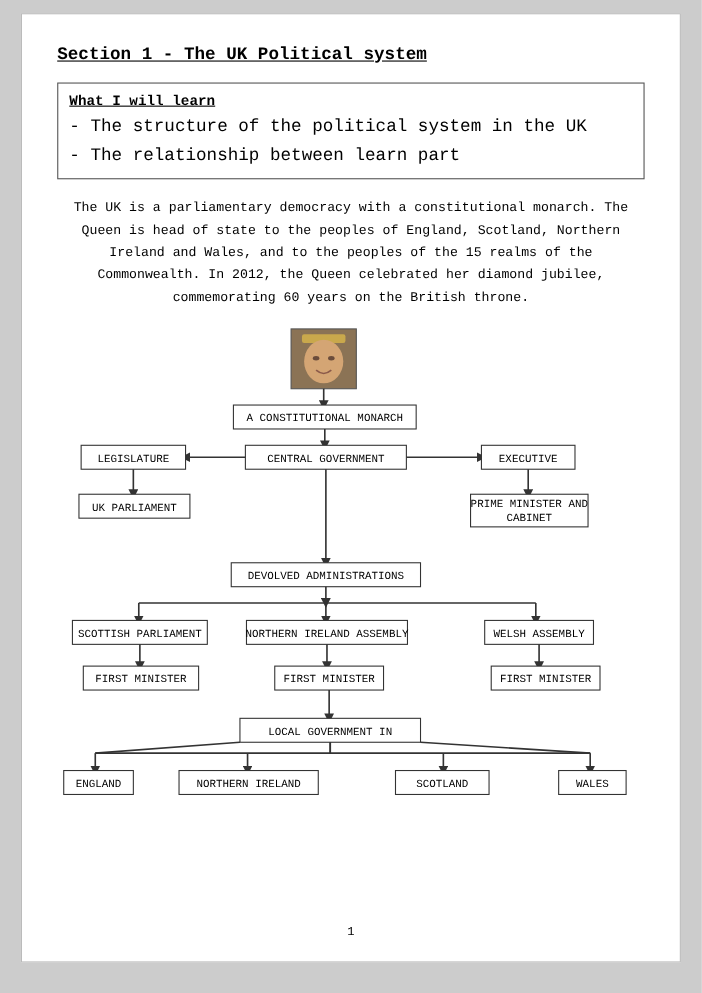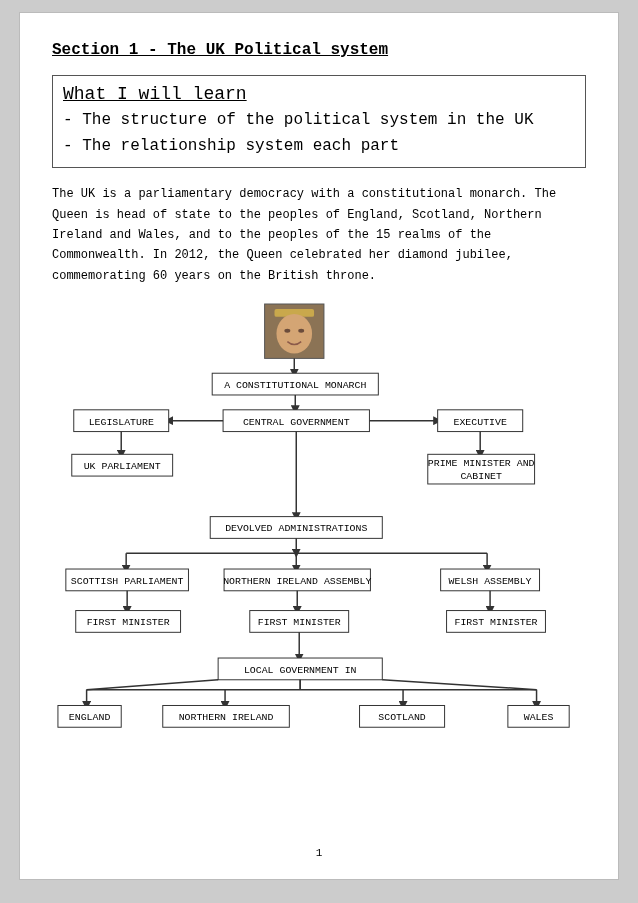--- a/index.html
+++ b/index.html
@@ -26,33 +26,34 @@
       text-decoration: underline;
       margin-bottom: 16px;
       font-family: 'Courier New', Courier, monospace;
     }
     .learn-box {
       border: 1px solid #555;
       padding: 8px 10px;
       margin-bottom: 16px;
     }
     .learn-box .learn-title {
-      font-weight: normal;
+      font-weight: bold;
       text-decoration: underline;
-      font-size: 18px;
+      font-size: 13px;
       margin-bottom: 4px;
     }
     .learn-box .learn-item {
       font-size: 16px;
       line-height: 1.6;
     }
     .intro-text {
       font-size: 12px;
       line-height: 1.7;
       margin-bottom: 18px;
+      text-align: center;
     }
 
     
     .diagram {
       width: 100%;
       position: relative;
       margin-top: 10px;
     }
 
     
@@ -70,21 +71,21 @@
   </style>
 </head>
 <body>
 
 <div class="page">
   <div class="page-title">Section 1 -  The UK Political system</div>
 
   <div class="learn-box">
     <div class="learn-title">What I will learn</div>
     <div class="learn-item">- The structure of the political system in the UK</div>
-    <div class="learn-item">- The relationship system each part</div>
+    <div class="learn-item">- The relationship between learn part</div>
   </div>
 
   <div class="intro-text">The UK is a parliamentary democracy with a constitutional monarch. The Queen is head of state to the peoples of England, Scotland, Northern Ireland and Wales, and to the peoples of the 15 realms of the Commonwealth. In 2012, the Queen celebrated her diamond jubilee, commemorating 60 years on the British throne.</div>
 
   <div class="diagram">
     <svg viewBox="0 0 540 530" xmlns="http://www.w3.org/2000/svg">
 
       <rect x="215" y="0" width="60" height="55" fill="#8b7355" stroke="#555" stroke-width="1"></rect>
 
       <rect x="225" y="5" width="40" height="8" fill="#c9a84c" rx="2"></rect>

